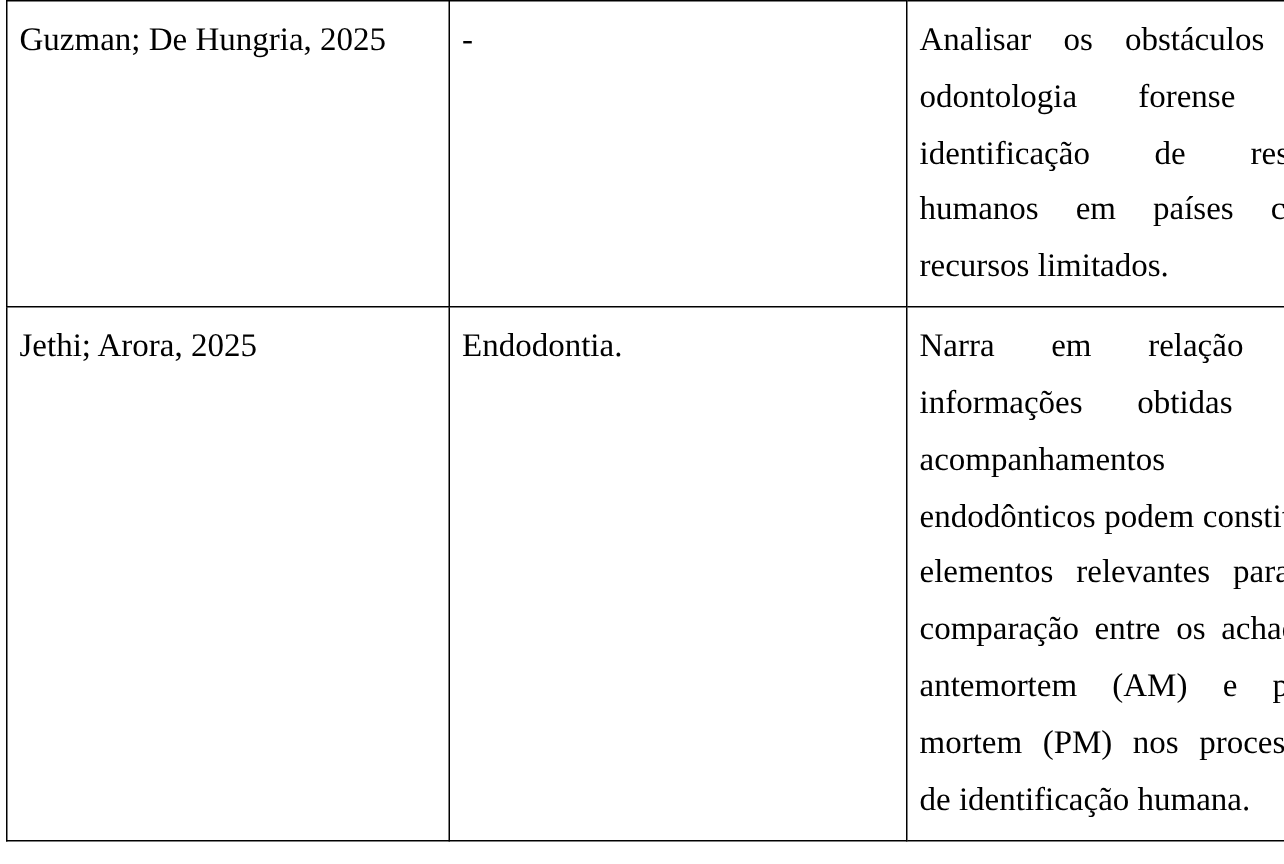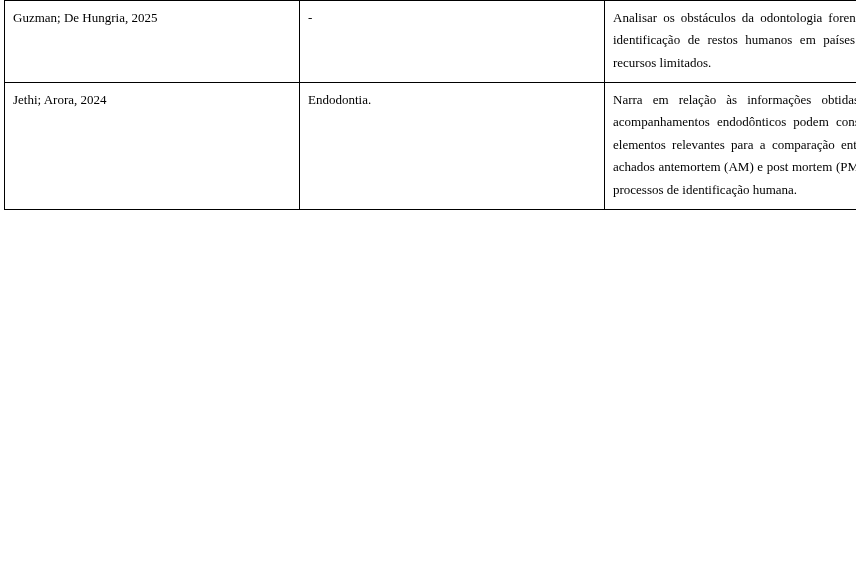--- a/index.html
+++ b/index.html
@@ -23,21 +23,21 @@
   table.review-table {
     border-collapse: collapse;
     width: 848px;
     margin: 0 0 0 4px;
     table-layout: fixed;
   }
   table.review-table td {
     border: 1px solid #000000;
     vertical-align: top;
     padding: 6px 8px 8px 8px;
-    font-size: 13px;
+    font-size: 22px;
     line-height: 1.72;
   }
   td.col-ref {
     width: 278px;
   }
   td.col-topic {
     width: 288px;
   }
   td.col-desc {
     width: 272px;
@@ -67,21 +67,21 @@
         </td>
         <td class="col-topic">
           <span class="cell-text plain">-</span>
         </td>
         <td class="col-desc">
           <span class="cell-text justify">Analisar os obstáculos da odontologia forense na identificação de restos humanos em países com recursos limitados.</span>
         </td>
       </tr>
       <tr>
         <td class="col-ref">
-          <span class="cell-text plain">Jethi; Arora, 2024</span>
+          <span class="cell-text plain">Jethi; Arora, 2025</span>
         </td>
         <td class="col-topic">
           <span class="cell-text plain">Endodontia.</span>
         </td>
         <td class="col-desc">
           <span class="cell-text justify">Narra em relação às informações obtidas em acompanhamentos endodônticos podem constituir elementos relevantes para a comparação entre os achados antemortem (AM) e post mortem (PM) nos processos de identificação humana.</span>
         </td>
       </tr>
     </tbody>
   </table>

